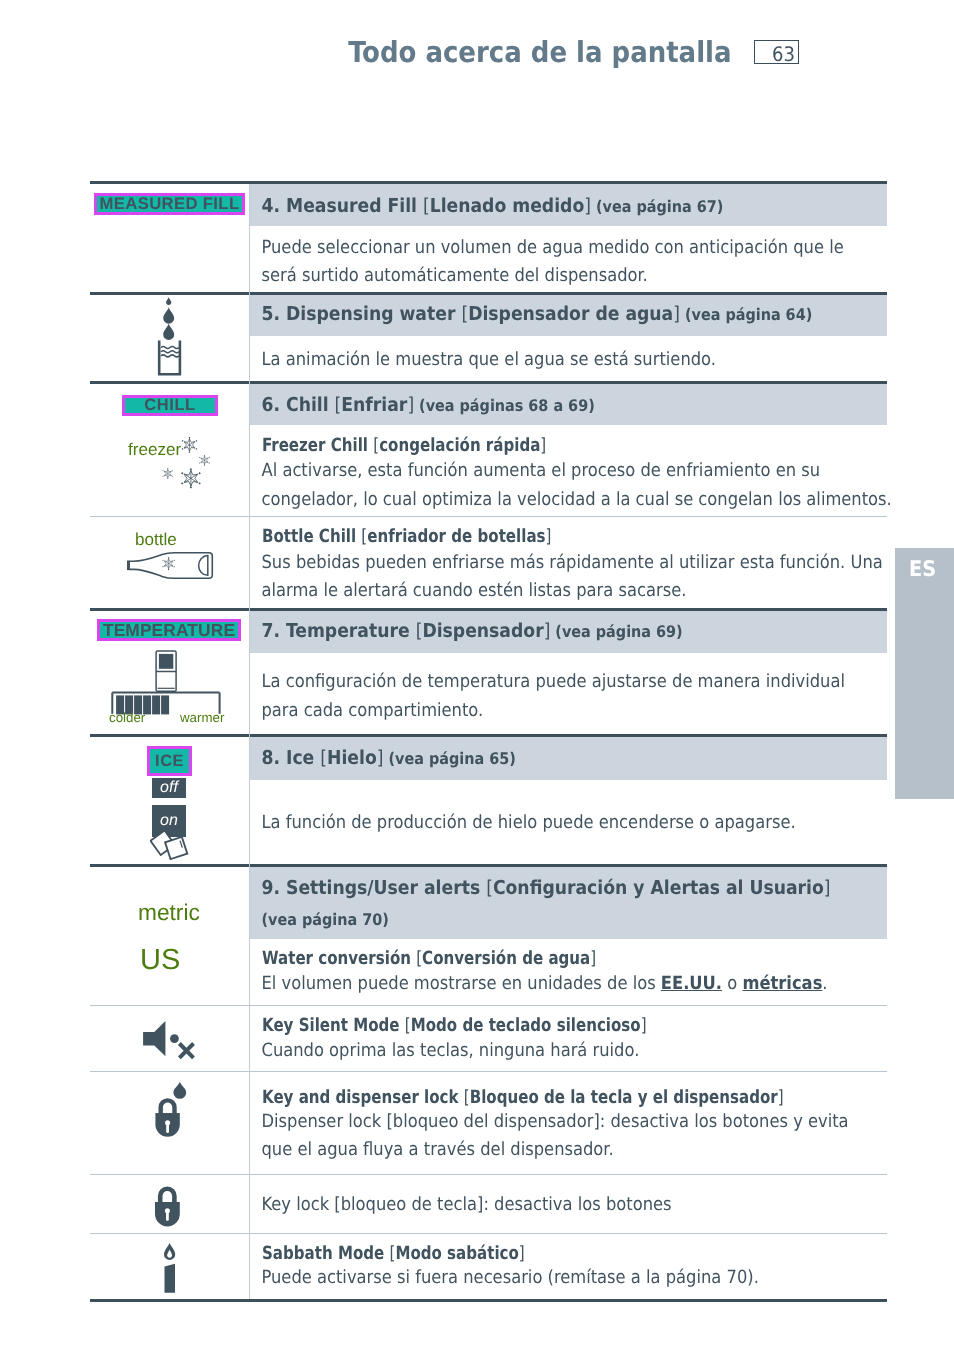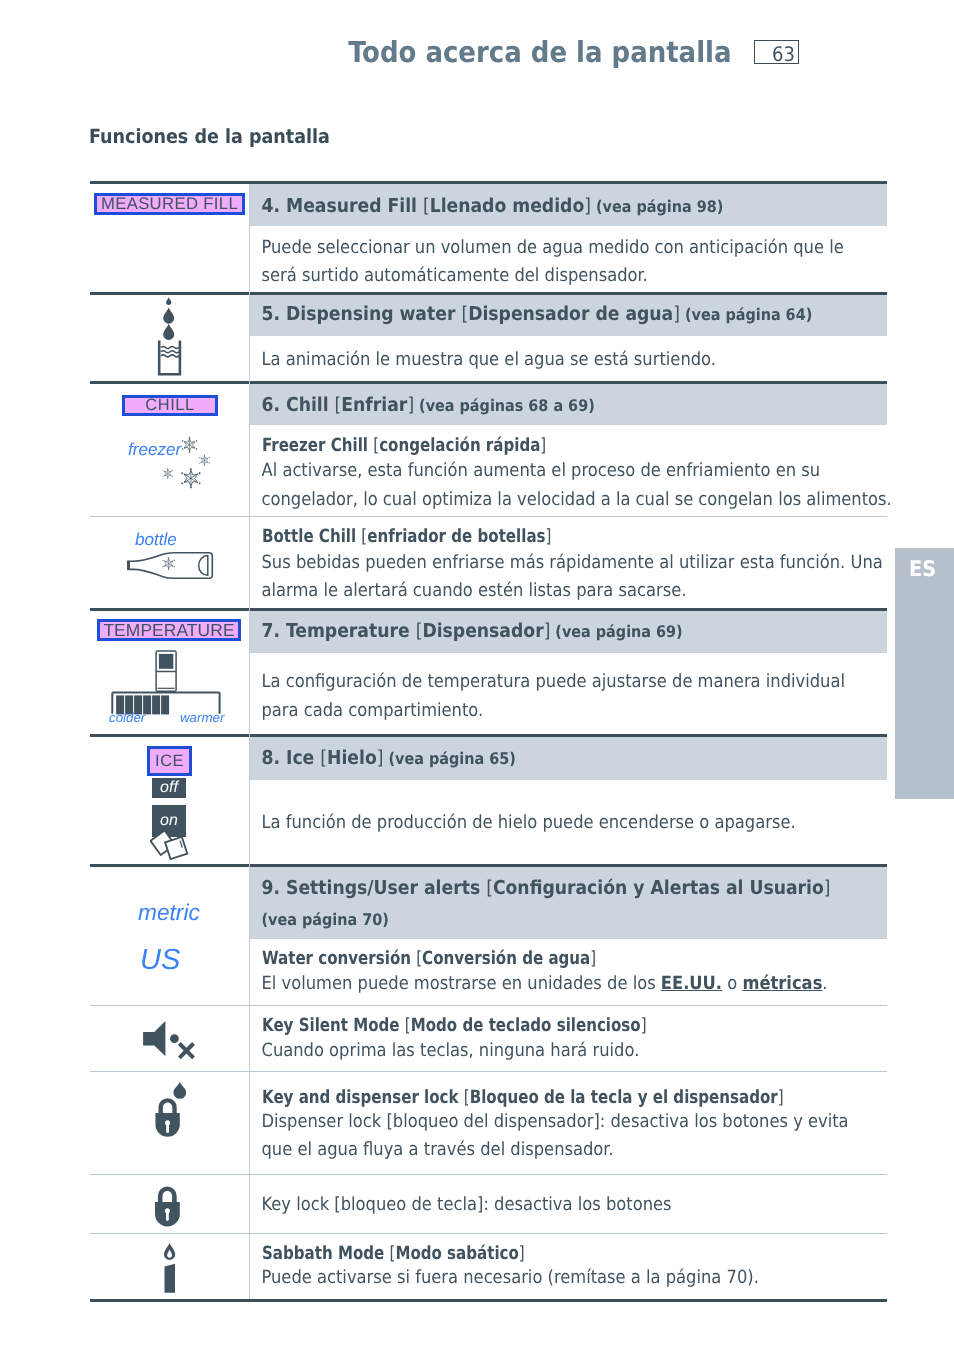--- a/index.html
+++ b/index.html
@@ -36,42 +36,41 @@
   
   .txt{position:absolute;left:171.5px;width:700px;color:#41535f;
        font-family:"DejaVu Sans Condensed","DejaVu Sans",sans-serif;}
   .h-title{font-size:19.15px;font-weight:bold;line-height:1.28;white-space:pre-line;}
   .h-title .br{font-weight:normal;}
   .pg{font-size:16px;font-weight:bold;}
   .body{font-size:18.15px;line-height:28.7px;white-space:pre-line;}
   .body b{font-weight:bold;text-decoration:underline;}
   .sub{font-size:18.15px;font-weight:bold;transform:scaleX(0.923);transform-origin:left top;}
   .sub .br{font-weight:normal;}
-  .keybox{position:absolute;border:3px solid #1d4ed8;background:#f0abfc;text-indent:0;
-          box-sizing:border-box;font-weight:normal;color:#41535f;
+  .keybox{position:absolute;border:3px solid #d946ef;background:#14b8a6;text-indent:0;
+          box-sizing:border-box;font-weight:bold;color:#41535f;
           font-family:"Liberation Sans",sans-serif;text-align:center;
           display:flex;align-items:center;justify-content:center;}
-  .ital{position:absolute;font-style:italic;color:#3b82f6;
+  .ital{position:absolute;color:#4d7c0f;
         font-family:"Liberation Sans",sans-serif;white-space:nowrap;}
   .tag{position:absolute;background:#41535f;color:#fff;font-style:italic;
        font-family:"Liberation Sans",sans-serif;
        display:flex;align-items:center;justify-content:center;}
   svg{display:block;}
 </style>
 </head>
 <body>
 
 <div class="page">
   <div class="hdr">
     <div class="hdr-title">Todo acerca de la pantalla</div>
     <div class="pagebox">
       <div class="pagenum">63</div>
     </div>
   </div>
-  <div class="sect">Funciones de la pantalla</div>
   <div class="estab">
     <span>ES</span>
   </div>
 
   <div id="tbl">
 
     <div class="hl thick" style="top:181px"></div>
     <div class="hl thick" style="top:292px"></div>
     <div class="hl thick" style="top:381px"></div>
     <div class="hl thin" style="top:516px"></div>
@@ -86,21 +85,21 @@
 
     <div class="vsep" style="top:184px;height:1115px"></div>
 
     <div class="band" style="top:184px;height:42px"></div>
     <div class="band" style="top:295px;height:41px"></div>
     <div class="band" style="top:384px;height:41px"></div>
     <div class="band" style="top:611px;height:42px"></div>
     <div class="band" style="top:737px;height:43px"></div>
     <div class="band" style="top:867px;height:72px"></div>
 
-    <div class="txt h-title" style="top:194px"><span>4. Measured Fill </span><span class="br">[</span><span>Llenado medido</span><span class="br">]</span><span class="pg"> (vea página 98)</span></div>
+    <div class="txt h-title" style="top:194px"><span>4. Measured Fill </span><span class="br">[</span><span>Llenado medido</span><span class="br">]</span><span class="pg"> (vea página 67)</span></div>
     <div class="txt body" style="top:233.5px">Puede seleccionar un volumen de agua medido con anticipación que le
 será surtido automáticamente del dispensador.</div>
 
     <div class="txt h-title" style="top:302.4px"><span>5. Dispensing water </span><span class="br">[</span><span>Dispensador de agua</span><span class="br">]</span><span class="pg"> (vea página 64)</span></div>
     <div class="txt body" style="top:345.8px">La animación le muestra que el agua se está surtiendo.</div>
 
     <div class="txt h-title" style="top:392.7px"><span>6. Chill </span><span class="br">[</span><span>Enfriar</span><span class="br">]</span><span class="pg"> (vea páginas 68 a 69)</span></div>
 
     <div class="txt sub" style="top:434.6px"><span>Freezer Chill </span><span class="br">[</span><span>congelación rápida</span><span class="br">]</span></div>
     <div class="txt body" style="top:457.3px">Al activarse, esta función aumenta el proceso de enfriamiento en su

